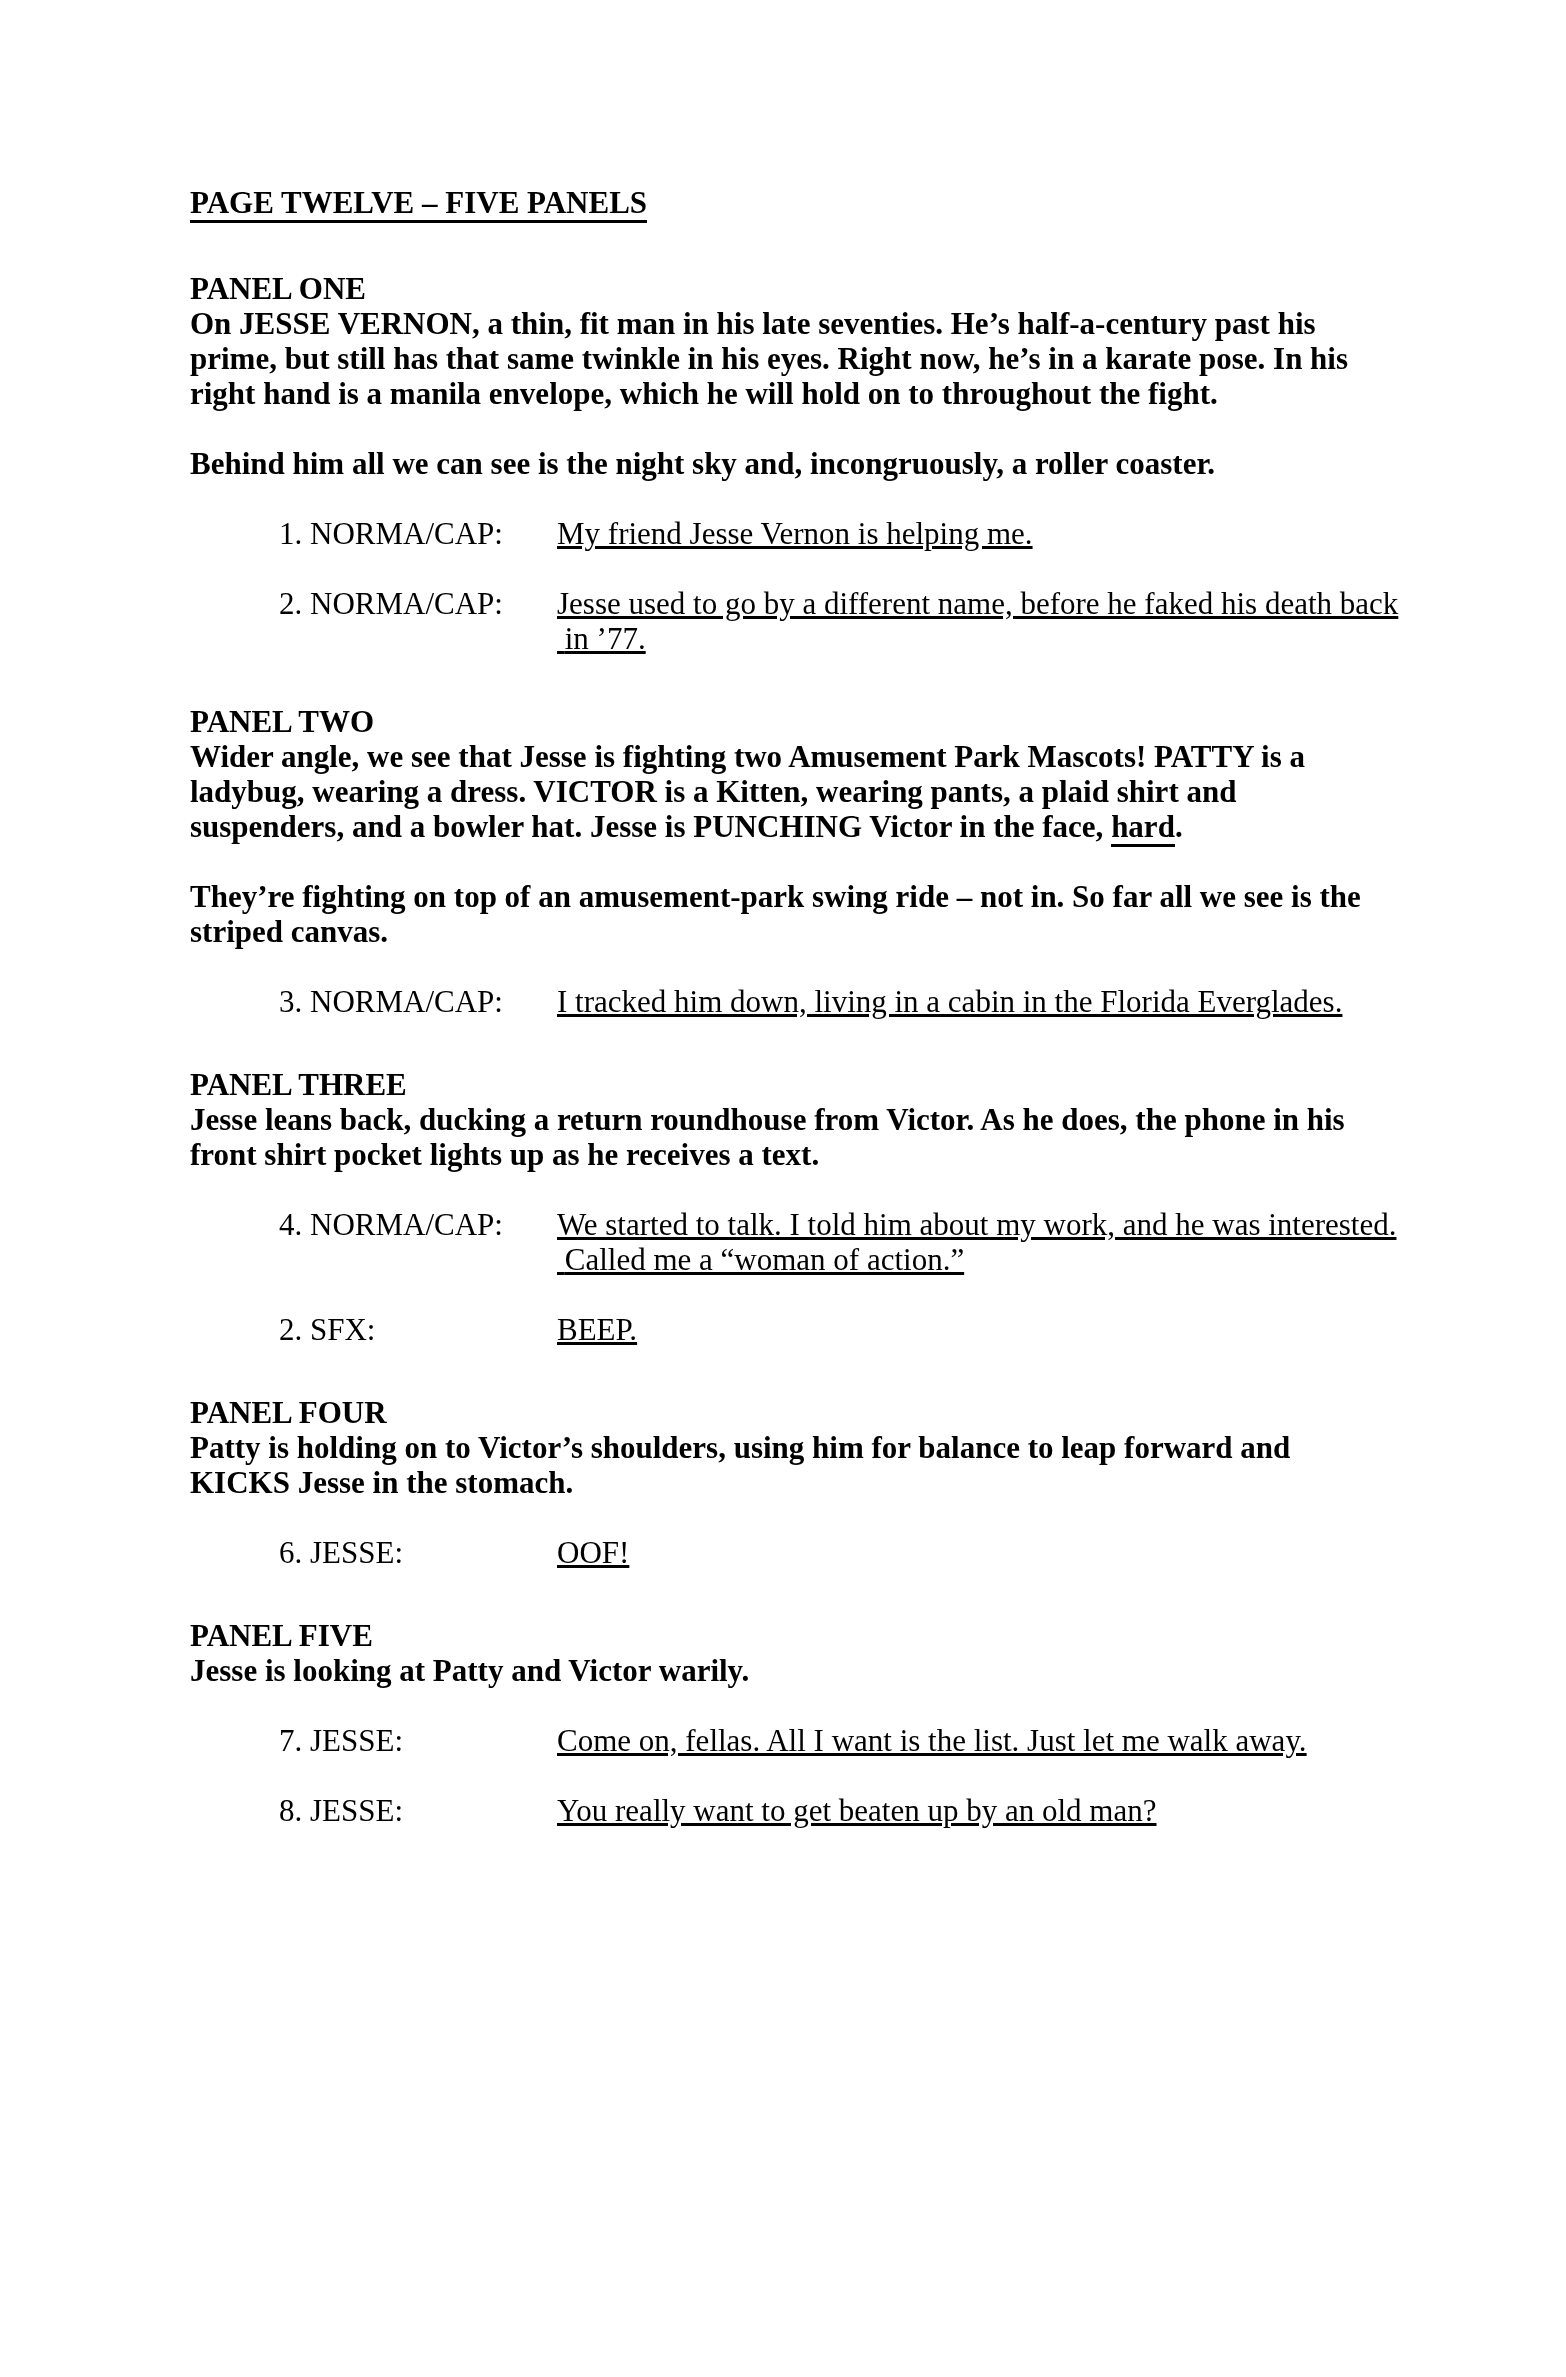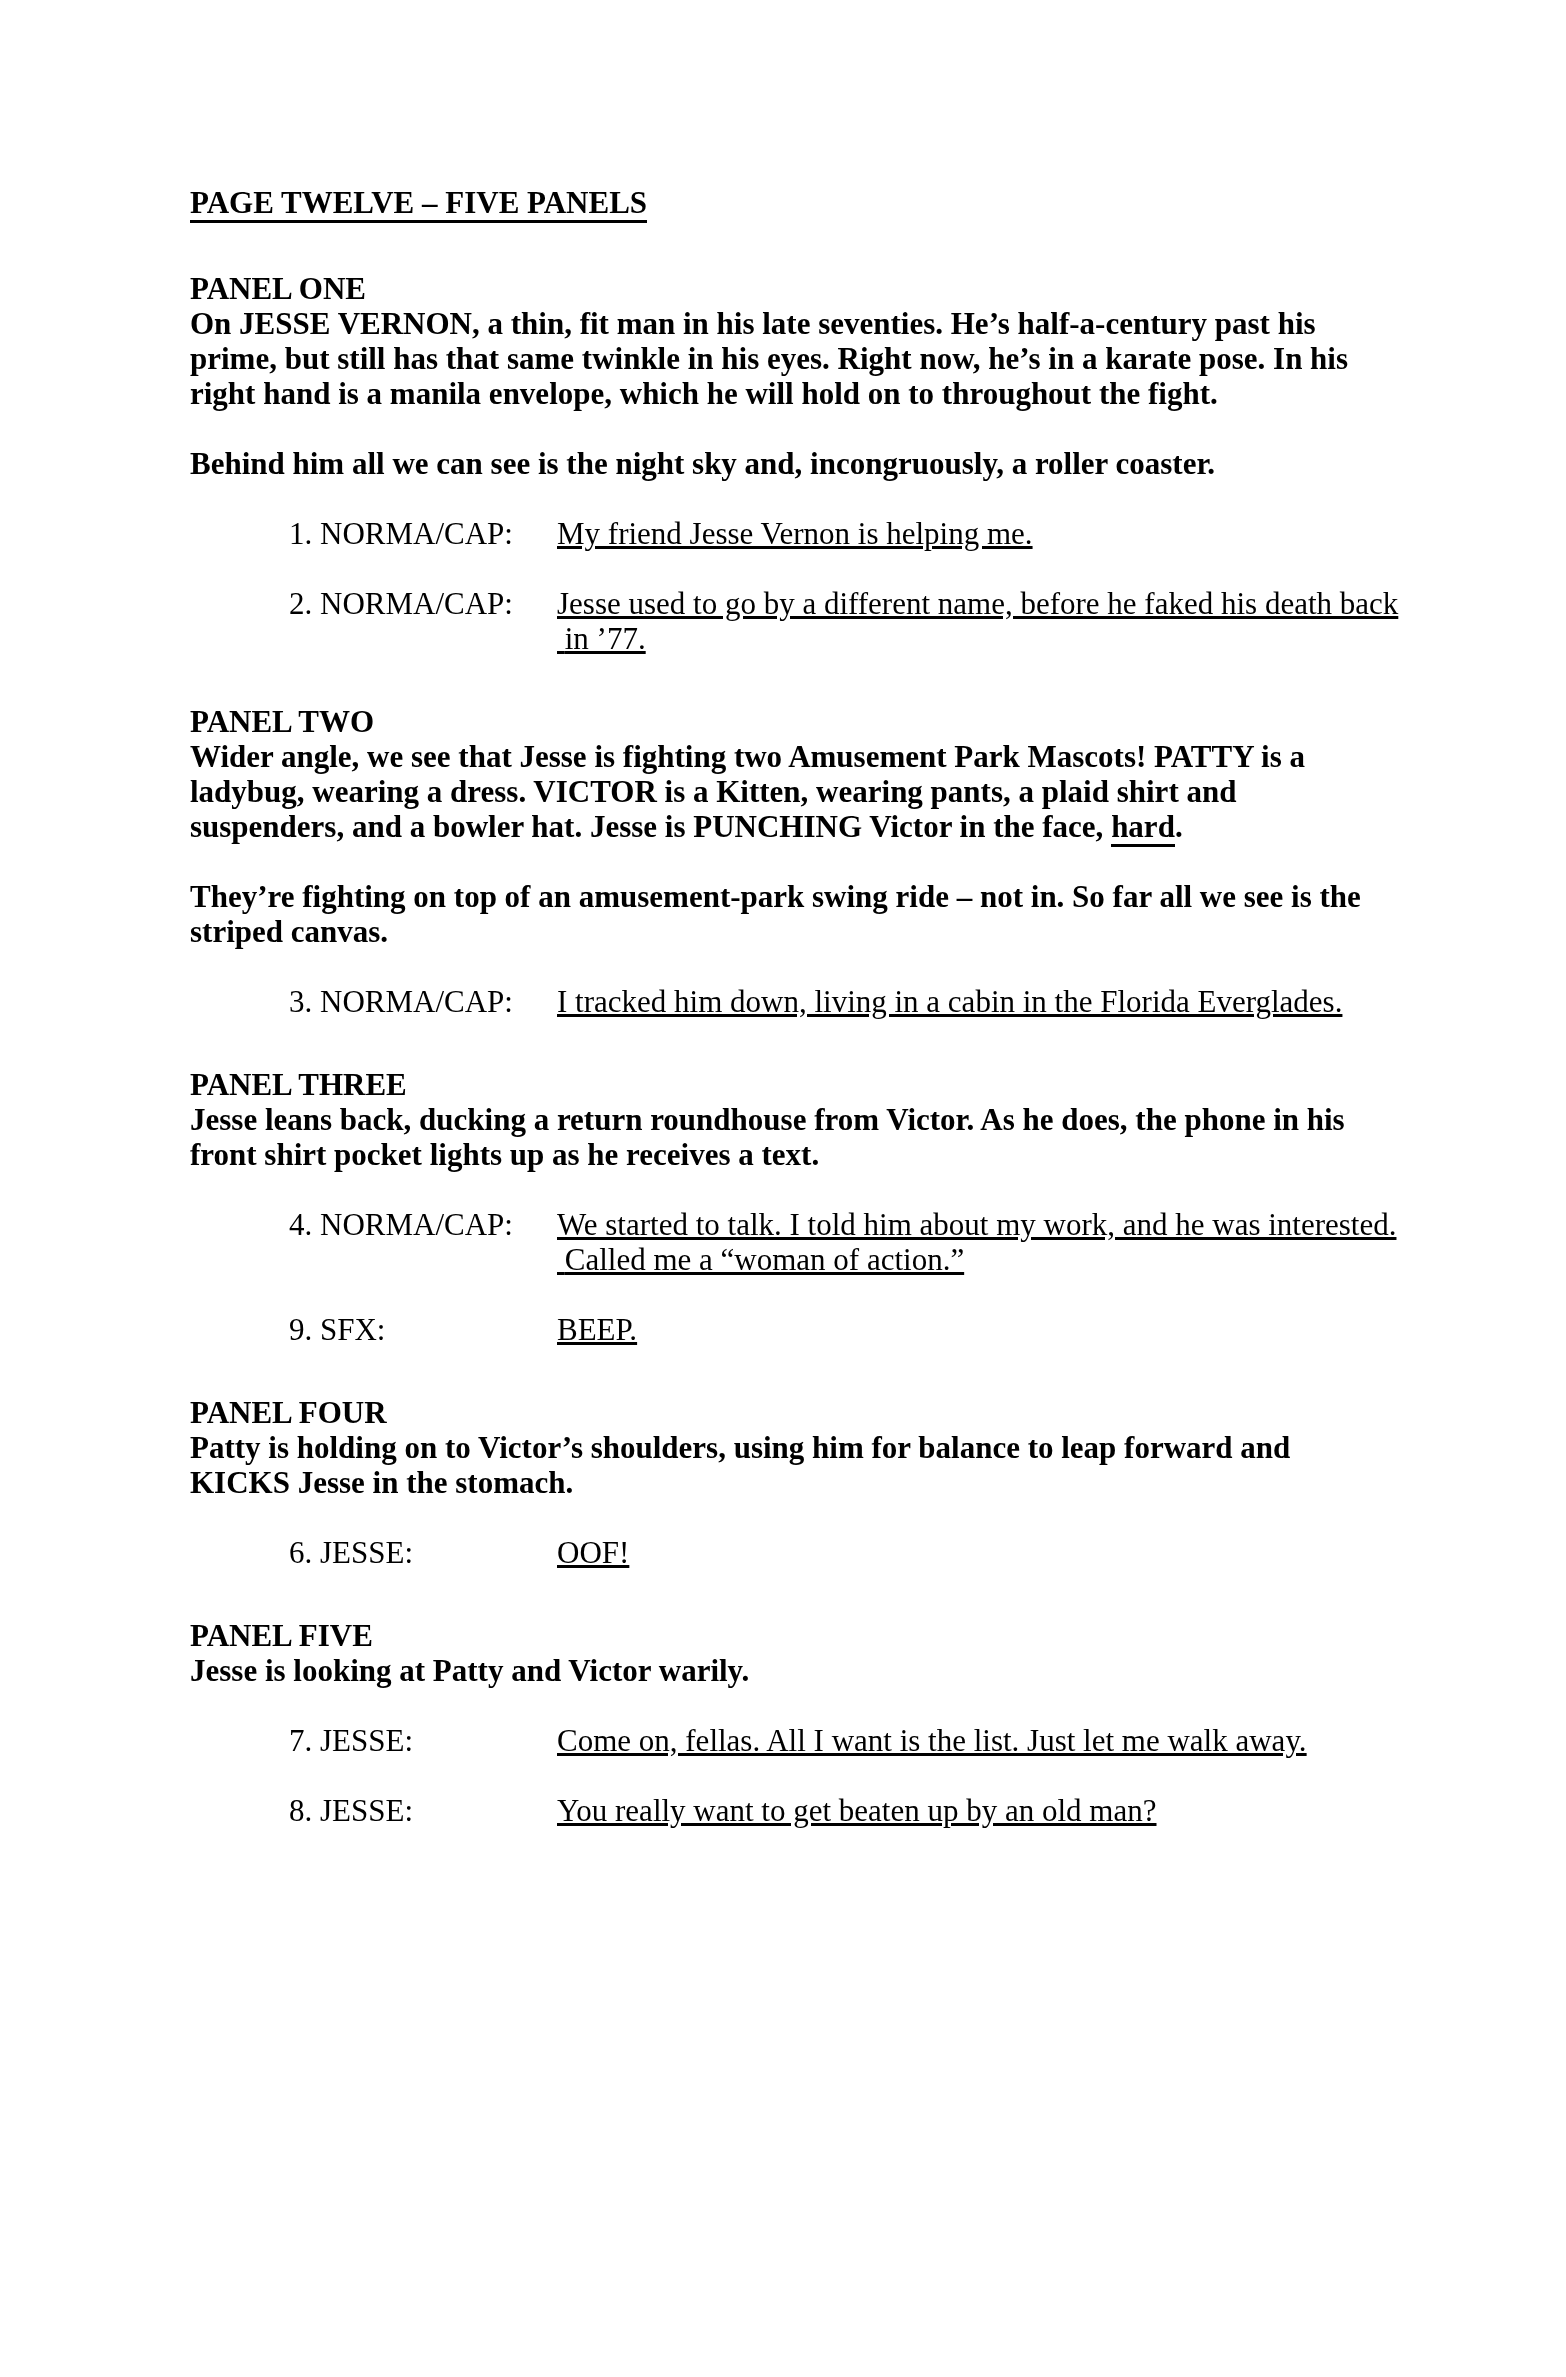--- a/index.html
+++ b/index.html
@@ -39,21 +39,21 @@
   .u-word {
     border-bottom: 3.1px solid #000;
   }
   .dialogue {
     position: relative;
     padding-left: 367px;
     min-height: 35px;
   }
   .cue {
     position: absolute;
-    left: 99px;
+    left: 89px;
     top: 0;
     white-space: pre;
   }
   .dtext {
     display: block;
     white-space: pre-wrap;
     text-decoration: underline;
   }
 </style>
 </head>
@@ -110,21 +110,21 @@
 front shirt pocket lights up as he receives a text.</div>
   </div>
 
   <div class="block dialogue">
     <span class="cue">4. NORMA/CAP:</span>
     <span class="dtext">We started to talk. I told him about my work, and he was interested.
  Called me a “woman of action.”</span>
   </div>
 
   <div class="block dialogue">
-    <span class="cue">9. SFX:</span>
+    <span class="cue">2. SFX:</span>
     <span class="dtext">BEEP.</span>
   </div>
 
   <div class="block">
     <div class="panel-title">PANEL FOUR</div>
     <div class="desc">Patty is holding on to Victor’s shoulders, using him for balance to leap forward and
 KICKS Jesse in the stomach.</div>
   </div>
 
   <div class="block dialogue">

